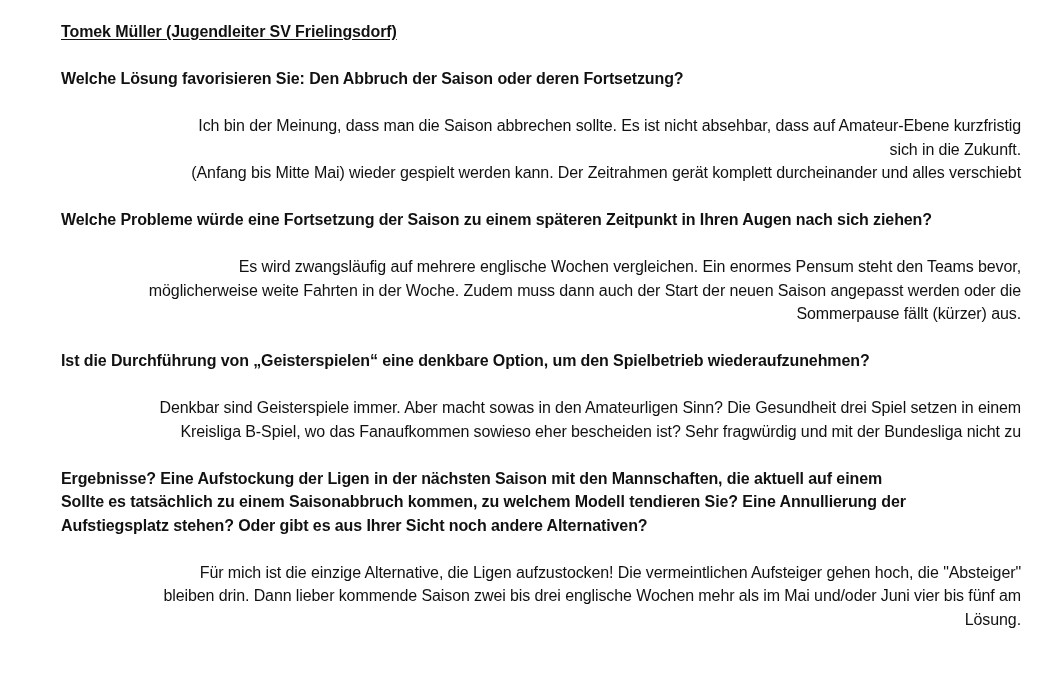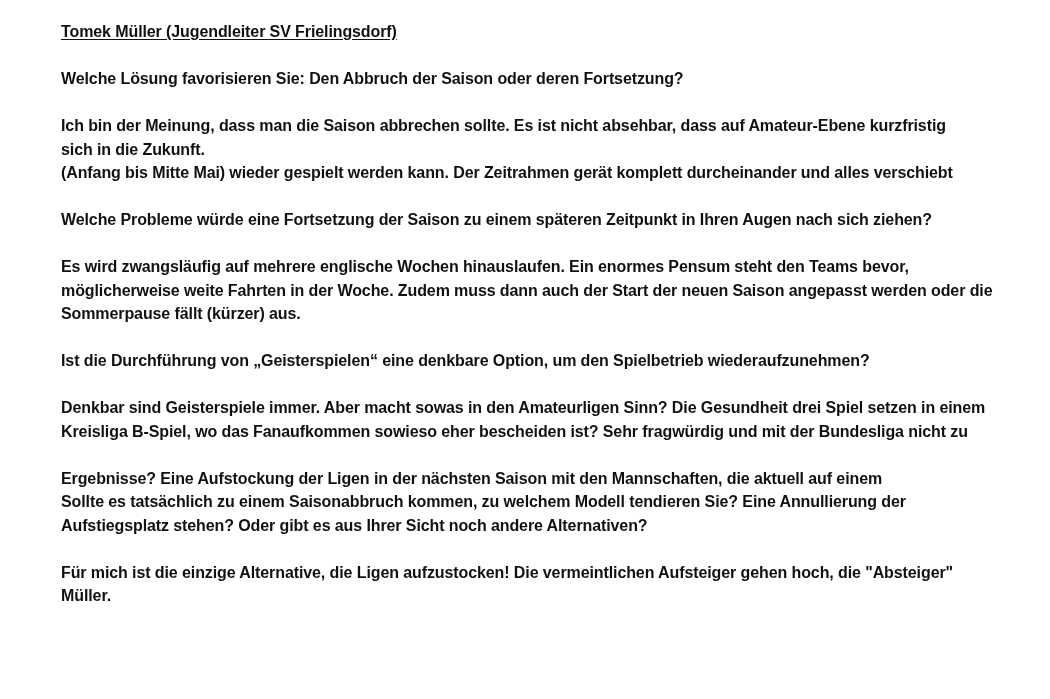--- a/index.html
+++ b/index.html
@@ -34,21 +34,22 @@
     }
     .heading {
       font-weight: bold;
       text-decoration: underline;
       text-underline-offset: 2px;
     }
     .question {
       font-weight: bold;
     }
     .answer {
-      font-weight: bold;
+      font-weight: normal;
+      text-align: right;
     }
     .gap {
       height: 23.5px;
     }
     .ln { display: block; white-space: nowrap; }
   </style>
 </head>
 <body>
 
 <div class="page">
@@ -71,21 +72,21 @@
       </p>
     </div>
     <div class="gap"></div>
 
     <div>
       <p class="line-block question">
         <span class="ln">Welche Probleme würde eine Fortsetzung der Saison zu einem späteren Zeitpunkt in Ihren Augen nach sich ziehen?</span>
       </p>
       <div class="gap"></div>
       <p class="line-block answer">
-        <span class="ln">Es wird zwangsläufig auf mehrere englische Wochen hinauslaufen. Ein enormes Pensum steht den Teams bevor,</span>
+        <span class="ln">Es wird zwangsläufig auf mehrere englische Wochen vergleichen. Ein enormes Pensum steht den Teams bevor,</span>
         <span class="ln">möglicherweise weite Fahrten in der Woche. Zudem muss dann auch der Start der neuen Saison angepasst werden oder die</span>
         <span class="ln">Sommerpause fällt (kürzer) aus.</span>
       </p>
     </div>
     <div class="gap"></div>
 
     <div>
       <p class="line-block question">
         <span class="ln">Ist die Durchführung von „Geisterspielen“ eine denkbare Option, um den Spielbetrieb wiederaufzunehmen?</span>
       </p>
@@ -99,18 +100,19 @@
 
     <div>
       <p class="line-block question">
         <span class="ln">Ergebnisse? Eine Aufstockung der Ligen in der nächsten Saison mit den Mannschaften, die aktuell auf einem</span>
         <span class="ln">Sollte es tatsächlich zu einem Saisonabbruch kommen, zu welchem Modell tendieren Sie? Eine Annullierung der</span>
         <span class="ln">Aufstiegsplatz stehen? Oder gibt es aus Ihrer Sicht noch andere Alternativen?</span>
       </p>
       <div class="gap"></div>
       <p class="line-block answer">
         <span class="ln">Für mich ist die einzige Alternative, die Ligen aufzustocken! Die vermeintlichen Aufsteiger gehen hoch, die "Absteiger"</span>
-        <span class="ln">Müller.</span>
+        <span class="ln">bleiben drin. Dann lieber kommende Saison zwei bis drei englische Wochen mehr als im Mai und/oder Juni vier bis fünf am</span>
+        <span class="ln">Lösung.</span>
       </p>
     </div>
 
   </div>
 </div>
 
 </body></html>

